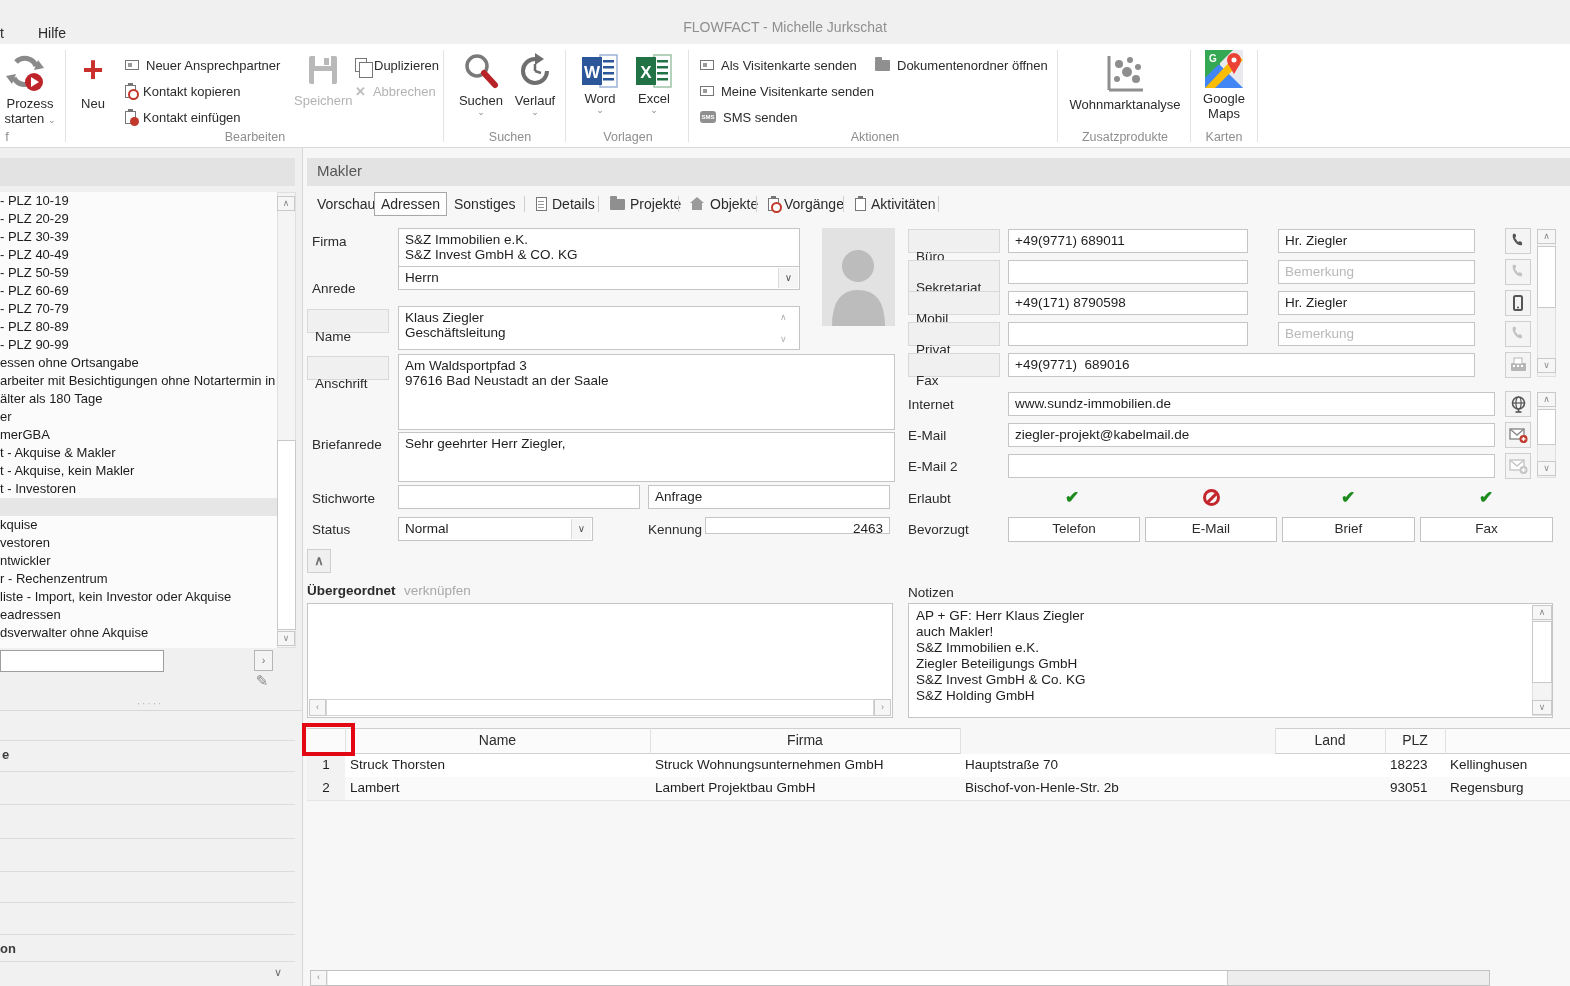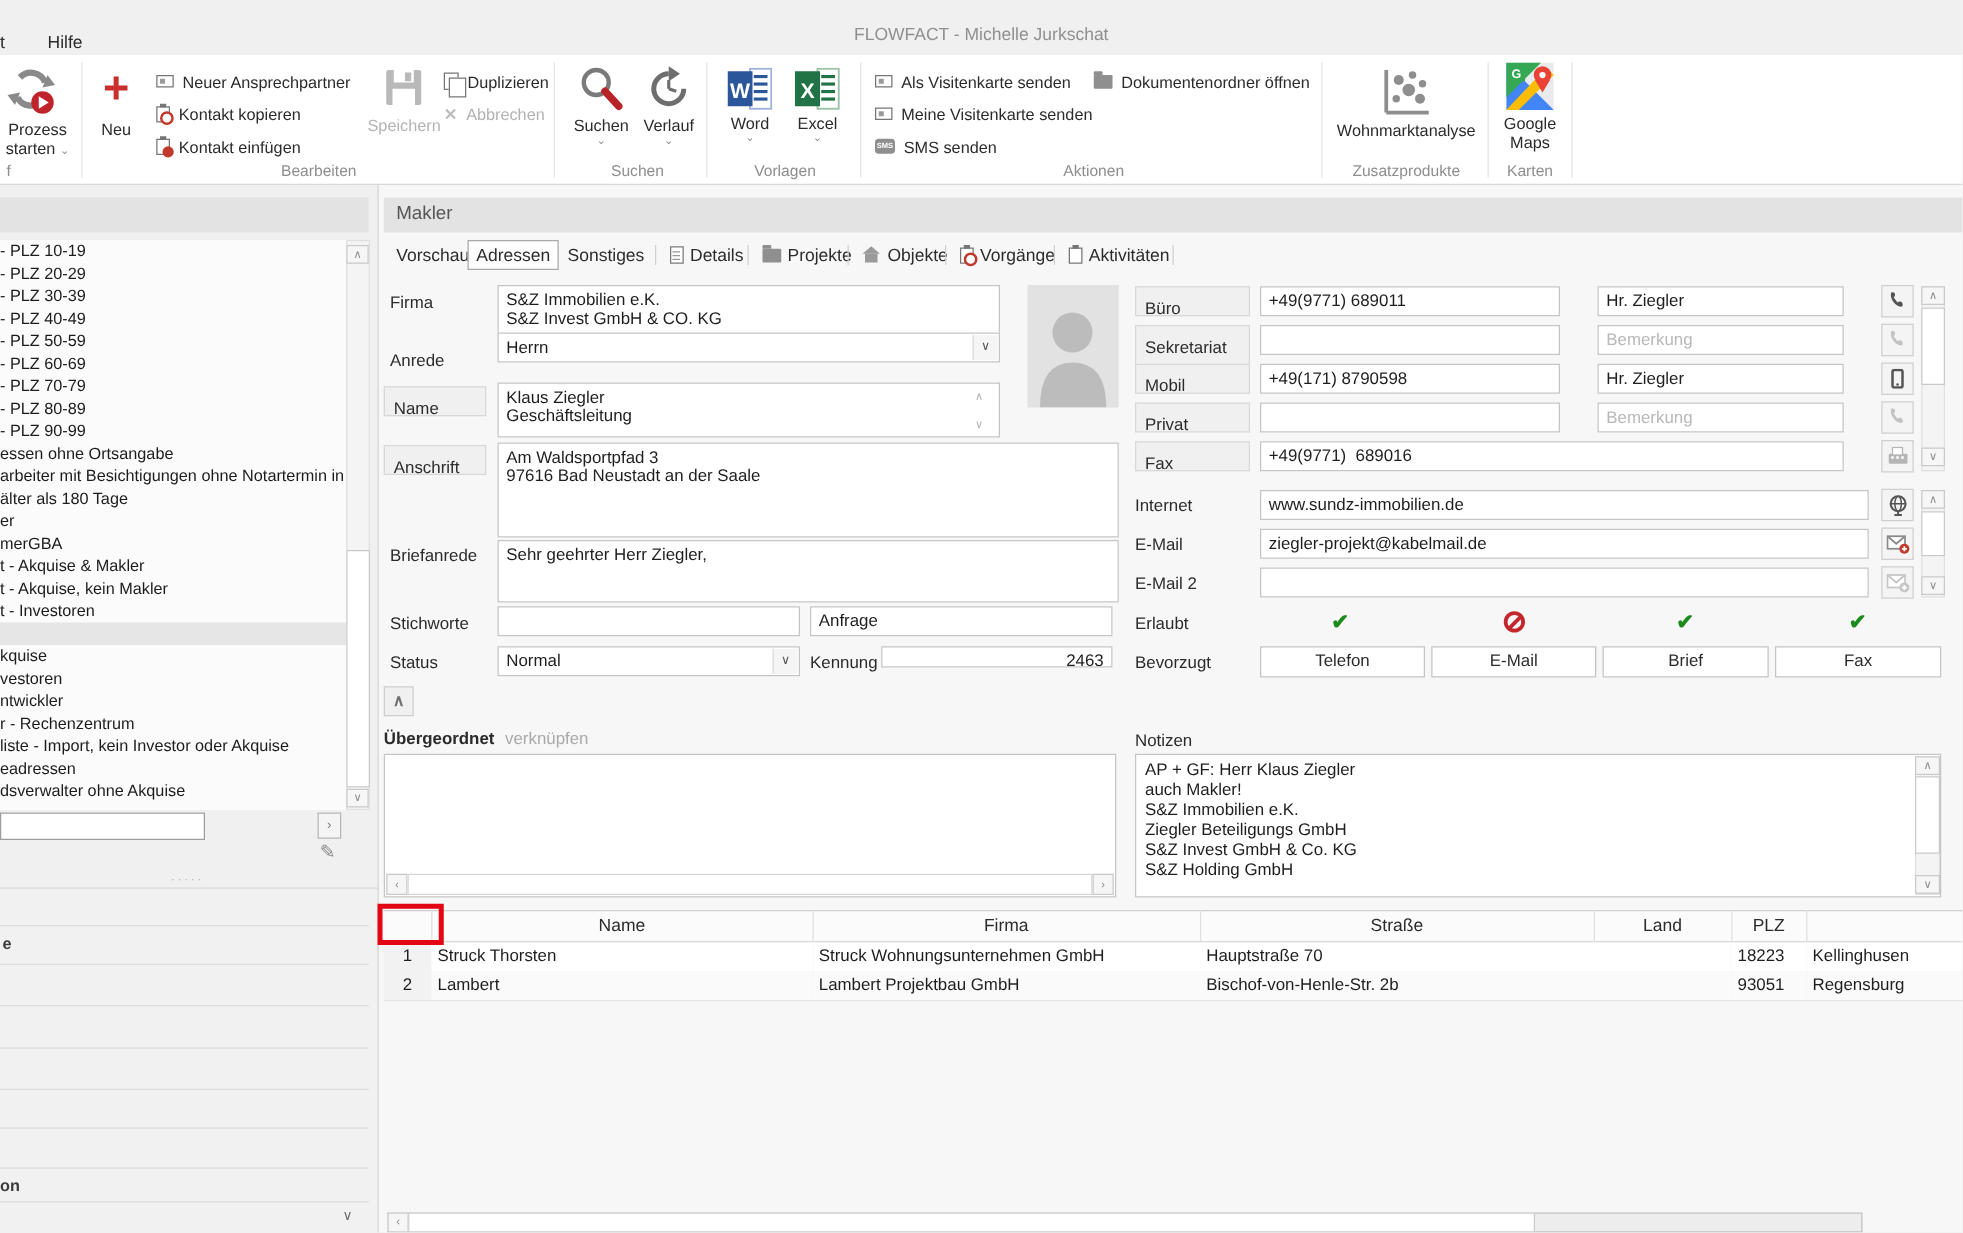--- a/index.html
+++ b/index.html
@@ -70,21 +70,21 @@
   #rec-title { left:307px; top:158px; width:1263px; height:28px; background:#e3e3e3; color:#555;
     font-size:15px; padding:4px 0 0 10px; }
   .tab { top:192px; height:24px; line-height:22px; font-size:14px; color:#2b2b2b; padding:0 6px;
     display:flex; align-items:center; gap:5px; }
   .tab.active { border:1px solid #a8a8a8; background:#fdfdfd; }
   .tab-sep { top:196px; width:1px; height:16px; background:#cfcfcf; }
 
   
   .f-label { font-size:13.5px; color:#2b2b2b; }
   .f-btnlabel { background:#f0f0f0; border:1px solid #d8d8d8; font-size:13.5px; color:#2b2b2b;
-    padding:9px 0 0 7px; }
+    padding:19px 0 0 7px; }
   .f-box { background:#fff; border:1px solid #c5c5c5; font-size:13.5px; padding:3px 6px;
     white-space:pre; overflow:hidden; }
   .f-select { background:#fff; border:1px solid #c5c5c5; font-size:13.5px; padding:3px 6px; }
   .f-select .dd { position:absolute; right:1px; top:1px; bottom:1px; width:20px; background:#f5f5f5;
     border-left:1px solid #dcdcdc; color:#555; text-align:center; font-size:10px; line-height:20px; }
   .ph { color:#b8b8b8; }
   .spin { position:absolute; right:4px; color:#b0b0b0; font-size:9px; }
   .link { color:#a9a9a9; }
 
   .icon-btn { position:absolute; width:26px; height:26px; background:#f4f4f4; border:1px solid #cfcfcf;
@@ -418,21 +418,21 @@
 97616 Bad Neustadt an der Saale</div>
 
   <div class="abs f-label" style="left:312px; top:437px;">Briefanrede</div>
   <div class="abs f-box" style="left:398px; top:432px; width:497px; height:50px;">Sehr geehrter Herr Ziegler,</div>
 
   <div class="abs f-label" style="left:312px; top:491px;">Stichworte</div>
   <div class="abs f-box" style="left:398px; top:485px; width:242px; height:24px;"></div>
   <div class="abs f-box" style="left:648px; top:485px; width:242px; height:24px;">Anfrage</div>
 
   <div class="abs f-label" style="left:312px; top:522px;">Status</div>
-  <div class="abs f-select" style="left:398px; top:517px; width:242px; height:24px;">
+  <div class="abs f-select" style="left:398px; top:517px; width:195px; height:24px;">
     <span>Normal</span>
     <span class="dd">∨</span>
   </div>
   <div class="abs f-label" style="left:648px; top:522px;">Kennung</div>
   <div class="abs f-box" style="left:705px; top:517px; width:185px; height:17px; text-align:right;">2463</div>
 
   <div class="abs" style="left:307px; top:549px; width:24px; height:24px; background:#f0f0f0; border:1px solid #cfcfcf; color:#707070; text-align:center; line-height:22px; font-weight:bold;">∧</div>
 
   <div class="abs f-label" style="left:307px; top:583px; font-weight:bold; color:#2b2b2b;">Übergeordnet</div>
   <div class="abs link" style="left:404px; top:583px; font-size:13.5px;">verknüpfen</div>
@@ -566,21 +566,20 @@
     <div class="sc-btn" style="left:623px; top:1px; width:20px;">∧</div>
     <div class="sc-thumb" style="left:623px; top:17px; width:20px; height:62px;"></div>
     <div class="sc-btn" style="left:623px; top:96px; width:20px;">∨</div>
   </div>
 
   
   
   <div class="tbl-cell tbl-head" style="left:307px; top:728px; width:38px;  height:26px;"></div>
   <div class="tbl-cell tbl-head" style="left:345px; top:728px; width:305px; height:26px;">Name</div>
   <div class="tbl-cell tbl-head" style="left:650px; top:728px; width:310px; height:26px;">Firma</div>
-  <div class="tbl-cell tbl-head" style="left:960px; top:728px; width:315px; height:26px;">Straße</div>
   <div class="tbl-cell tbl-head" style="left:1275px; top:728px; width:110px; height:26px;">Land</div>
   <div class="tbl-cell tbl-head" style="left:1385px; top:728px; width:60px;  height:26px;">PLZ</div>
   <div class="tbl-cell tbl-head" style="left:1445px; top:728px; width:125px; height:26px;"></div>
   
   <div class="tbl-vline" style="left:345px; top:728px; height:72px;"></div>
   <div class="tbl-vline" style="left:650px; top:728px; height:72px;"></div>
   <div class="tbl-vline" style="left:960px; top:728px; height:72px;"></div>
   <div class="tbl-vline" style="left:1275px; top:728px; height:72px;"></div>
   <div class="tbl-vline" style="left:1385px; top:728px; height:72px;"></div>
   <div class="tbl-vline" style="left:1445px; top:728px; height:72px;"></div>

